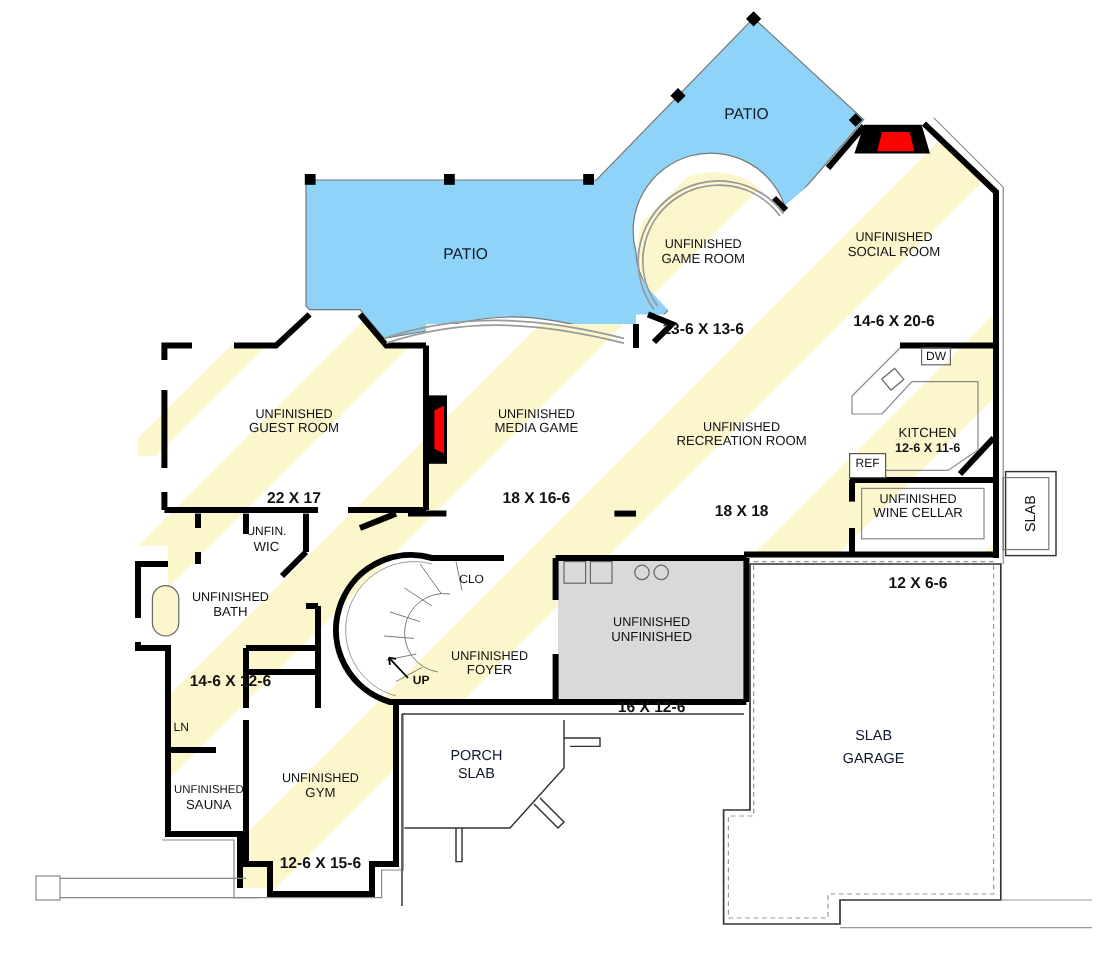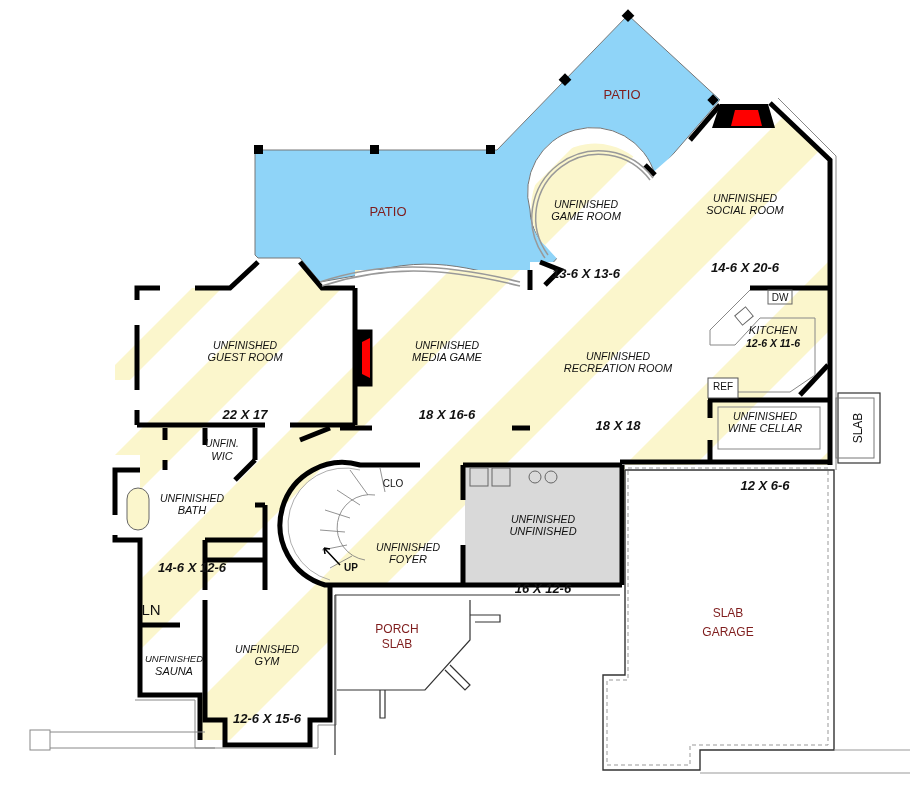--- a/index.html
+++ b/index.html
@@ -1,22 +1,22 @@
 <!DOCTYPE html>
 <html><head>
 <meta charset="utf-8">
 <style>
   html, body { margin: 0; padding: 0; background: #ffffff; }
   body { width: 914px; height: 800px; overflow: hidden; position: relative; font-family: "Liberation Sans", sans-serif; }
   #plan { position: absolute; left: 0; top: 0; width: 914px; height: 800px; }
-  .lbl { position: absolute; text-align: center; color: #111; line-height: 1.15; transform: translate(-50%, 0); white-space: nowrap; font-style: italic; }
+  .lbl { position: absolute; text-align: center; color: #111; line-height: 1.15; transform: translate(-50%, 0); white-space: nowrap; }
   .lbl .sub { font-size: 10.5px; display: block; }
   .lbl .name { font-size: 11px; display: block; }
   .lbl .dim { font-size: 13px; font-weight: bold; display: block; margin-top: 44px; }
-  .plain { position: absolute; font-size: 12px; color: #7f1d1d; text-align: left; transform: translate(-50%, 0); line-height: 1.2; white-space: nowrap; }
+  .plain { position: absolute; font-size: 12px; color: #0f172a; text-align: left; transform: translate(-50%, 0); line-height: 1.2; white-space: nowrap; }
   .small { position: absolute; font-size: 10px; color: #111; transform: translate(-50%, 0); white-space: nowrap; }
   .vert { position: absolute; font-size: 12px; color: #111; transform: rotate(-90deg); transform-origin: center; white-space: nowrap; }
 </style>
 </head>
 <body>
 
 <svg id="plan" viewBox="0 0 914 800" xmlns="http://www.w3.org/2000/svg">
   <defs>
     <clipPath id="houseClip">
       <path d="M137,288 L235,288 L258,262 L300,262 L322,288 L355,288 L355,270 L530,270 L530,262 L560,262 L540,240 A60,60 0 0 1 650,175 L690,140 L720,100 L770,100 L830,160 L830,465 L625,465 L625,585 L465,585 L465,585 L330,585 L330,740 L200,740 L200,695 L140,695 L140,455 L115,455 L115,290 Z"></path>
@@ -193,21 +193,21 @@
 <div class="lbl" style="left:745px;top:192px">
   <span class="sub">UNFINISHED</span>
   <span class="name">SOCIAL ROOM</span>
   <span class="dim">14-6 X 20-6</span>
 </div>
 <div class="lbl" style="left:618px;top:350px">
   <span class="sub">UNFINISHED</span>
   <span class="name">RECREATION ROOM</span>
   <span class="dim">18 X 18</span>
 </div>
-<div class="lbl" style="left:773px;top:324px;font-size:11px">
+<div class="lbl" style="left:773px;top:355px;font-size:11px">
   <span class="sub" style="font-size:11px">KITCHEN</span>
   <span class="sub" style="font-size:10.5px;font-weight:bold">12-6 X 11-6</span>
 </div>
 <div class="lbl" style="left:765px;top:410px">
   <span class="sub">UNFINISHED</span>
   <span class="name">WINE CELLAR</span>
   <span class="dim">12 X 6-6</span>
 </div>
 <div class="lbl" style="left:192px;top:492px">
   <span class="sub">UNFINISHED</span>
@@ -241,14 +241,14 @@
 <div class="plain" style="left:622px;top:87px;font-size:13px">PATIO</div>
 <div class="plain" style="left:397px;top:622px">PORCH</div>
 <div class="plain" style="left:397px;top:637px">SLAB</div>
 <div class="plain" style="left:728px;top:625px">GARAGE</div>
 <div class="plain" style="left:728px;top:606px">SLAB</div>
 <div class="vert" style="left:843px;top:421px">SLAB</div>
 
 <div class="small" style="left:780px;top:292px">DW</div>
 <div class="small" style="left:723px;top:381px">REF</div>
 <div class="small" style="left:393px;top:478px">CLO</div>
-<div class="small" style="left:151px;top:601px;font-size:15px">LN</div>
+<div class="small" style="left:151px;top:601px;font-size:10px">LN</div>
 <div class="small" style="left:351px;top:562px;font-size:10px;font-weight:bold">UP</div>
 
 </body></html>

